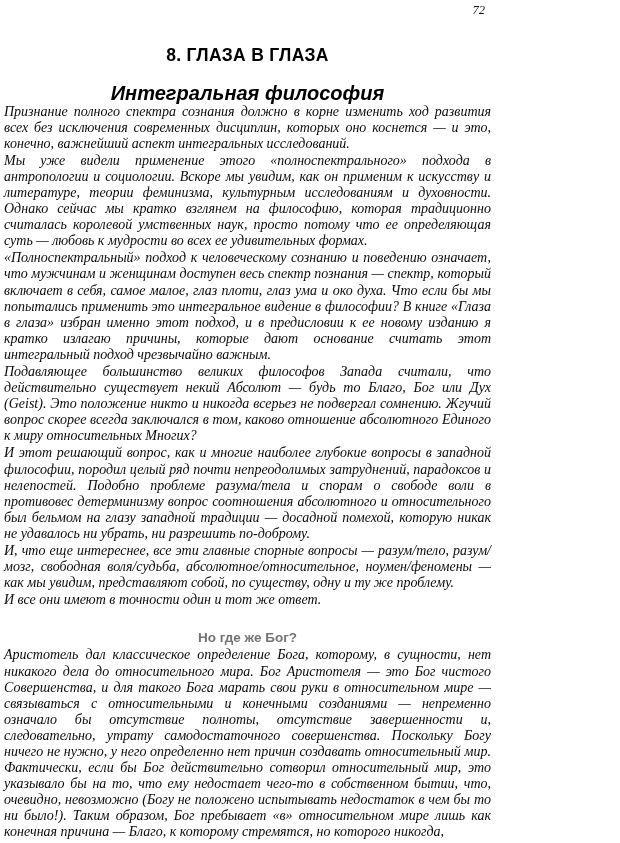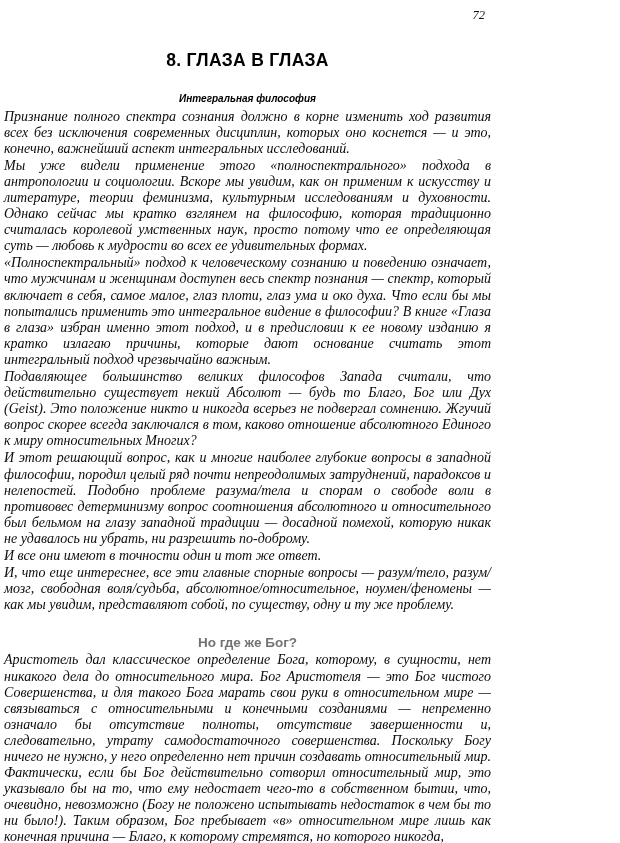--- a/index.html
+++ b/index.html
@@ -13,21 +13,21 @@
     overflow: hidden;
     font-family: "Liberation Serif", "DejaVu Serif", serif;
     color: #000000;
     -webkit-font-smoothing: antialiased;
   }
   .page {
     position: relative;
     width: 496px;
     height: 843px;
     box-sizing: border-box;
-    padding: 6px 5px 0 4px;
+    padding: 1px 5px 0 4px;
   }
   .folio {
     text-align: right;
     font-family: "Liberation Serif", "DejaVu Serif", serif;
     font-style: italic;
     font-size: 12.5px;
     line-height: 14px;
     padding-top: 2px;
     padding-right: 6px;
     color: #111;
@@ -40,21 +40,21 @@
     letter-spacing: 0.3px;
     margin: 27px 0 0 0;
     line-height: 22px;
     color: #000;
   }
   .chapter-subtitle {
     text-align: center;
     font-family: "Liberation Sans", "DejaVu Sans", sans-serif;
     font-weight: bold;
     font-style: italic;
-    font-size: 10px;
+    font-size: 20px;
     line-height: 19.5px;
     margin: 18px 0 0 0;
     color: #000;
   }
   .section-heading {
     text-align: center;
     font-family: "Liberation Sans", "DejaVu Sans", sans-serif;
     font-weight: bold;
     font-size: 13.5px;
     line-height: 18px;
@@ -104,21 +104,21 @@
   <p class="body-text lede block-lede">Признание полного спектра сознания должно в корне изменить ход развития всех без исключения современных дисциплин, которых оно коснется — и это, конечно, важнейший аспект интегральных исследований.</p>
 
   <p class="body-text lede">Мы уже видели применение этого «полноспектрального» подхода в антропологии и социологии. Вскоре мы увидим, как он применим к искусству и литературе, теории феминизма, культурным исследованиям и духовности. Однако сейчас мы кратко взглянем на философию, которая традиционно считалась королевой умственных наук, просто потому что ее определяющая суть — любовь к мудрости во всех ее удивительных формах.</p>
 
   <p class="body-text lede">«Полноспектральный» подход к человеческому сознанию и поведению означает, что мужчинам и женщинам доступен весь спектр познания — спектр, который включает в себя, самое малое, глаз плоти, глаз ума и око духа. Что если бы мы попытались применить это интегральное видение в философии? В книге «Глаза в глаза» избран именно этот подход, и в предисловии к ее новому изданию я кратко излагаю причины, которые дают основание считать этот интегральный подход чрезвычайно важным.</p>
 
   <p class="body-text first-main">Подавляющее большинство великих философов Запада считали, что действительно существует некий Абсолют — будь то Благо, Бог или Дух (Geist). Это положение никто и никогда всерьез не подвергал сомнению. Жгучий вопрос скорее всегда заключался в том, каково отношение абсолютного Единого к миру относительных Многих?</p>
 
   <p class="body-text">И этот решающий вопрос, как и многие наиболее глубокие вопросы в западной философии, породил целый ряд почти непреодолимых затруднений, парадоксов и нелепостей. Подобно проблеме разума/тела и спорам о свободе воли в противовес детерминизму вопрос соотношения абсолютного и относительного был бельмом на глазу западной традиции — досадной помехой, которую никак не удавалось ни убрать, ни разрешить по-доброму.</p>
 
+  <p class="body-text">И, что еще интереснее, все эти главные спорные вопросы — разум/тело, разум/мозг, свободная воля/судьба, абсолютное/относительное, ноумен/феномены — как мы увидим, представляют собой, по существу, одну и ту же проблему.</p>
+
   <p class="body-text">И все они имеют в точности один и тот же ответ.</p>
-
-  <p class="body-text">И, что еще интереснее, все эти главные спорные вопросы — разум/тело, разум/мозг, свободная воля/судьба, абсолютное/относительное, ноумен/феномены — как мы увидим, представляют собой, по существу, одну и ту же проблему.</p>
 
   <h2 class="section-heading">Но где же Бог?</h2>
 
   <p class="body-text after-heading">Аристотель дал классическое определение Бога, которому, в сущности, нет никакого дела до относительного мира. Бог Аристотеля — это Бог чистого Совершенства, и для такого Бога марать свои руки в относительном мире — связываться с относительными и конечными созданиями — непременно означало бы отсутствие полноты, отсутствие завершенности и, следовательно, утрату самодостаточного совершенства. Поскольку Богу ничего не нужно, у него определенно нет причин создавать относительный мир. Фактически, если бы Бог действительно сотворил относительный мир, это указывало бы на то, что ему недостает чего-то в собственном бытии, что, очевидно, невозможно (Богу не положено испытывать недостаток в чем бы то ни было!). Таким образом, Бог пребывает «в» относительном мире лишь как конечная причина — Благо, к которому стремятся, но которого никогда,</p>
 
 </div>
 
 </body></html>

